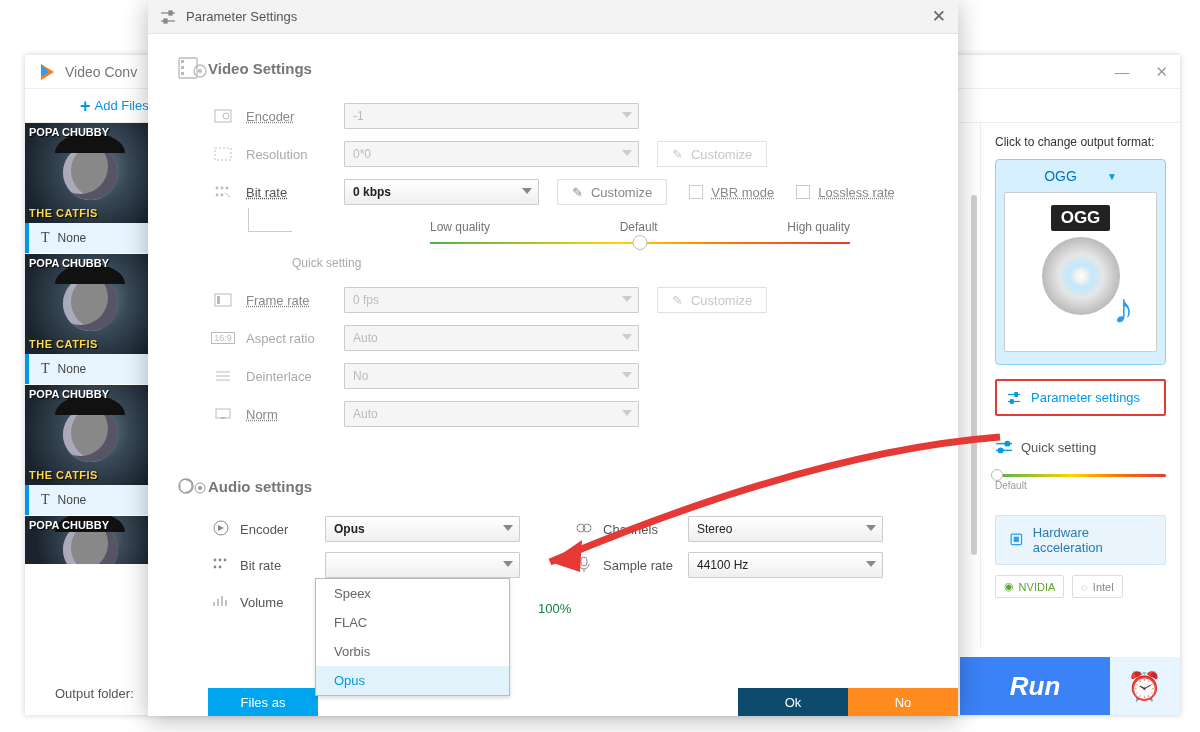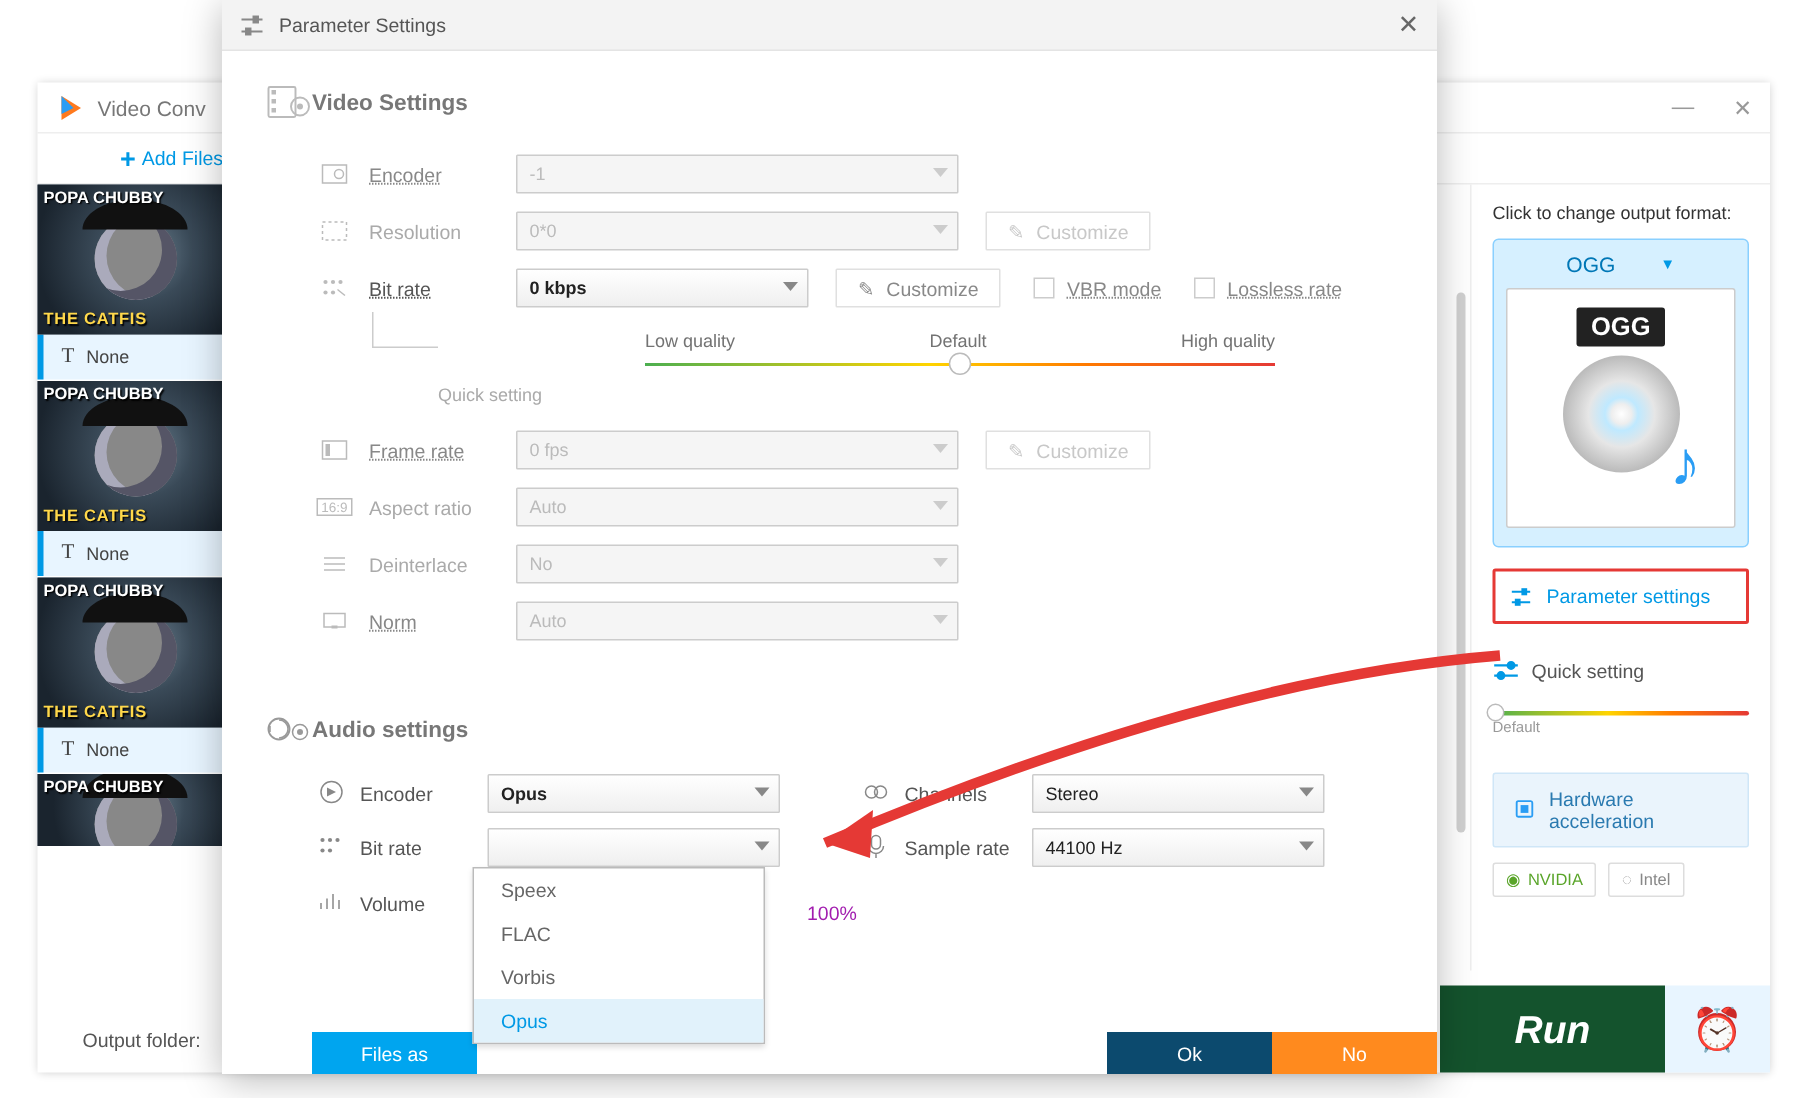--- a/index.html
+++ b/index.html
@@ -50,21 +50,21 @@
 .qs-handle{position:absolute;left:-4px;top:-5px;width:12px;height:12px;border-radius:50%;background:#fff;border:1px solid #bbb;}
 .qs-lab{font-size:10px;color:#999;margin-top:3px;}
 .hwaccel{margin-top:24px;background:#eaf4fc;border:1px solid #cfe6f7;padding:9px 12px;color:#2a7ab0;border-radius:2px;display:flex;align-items:center;gap:8px;}
 .gpu-badges{margin-top:10px;display:flex;gap:8px;}
 .badge{border:1px solid #ddd;border-radius:2px;padding:4px 8px;font-size:11px;display:flex;align-items:center;gap:5px;}
 .nvidia{color:#5aa52a;}
 .intel{color:#888;}
 
 
 .run-bar{position:absolute;right:0;bottom:0;height:58px;width:220px;display:flex;}
-.run-btn{flex:1;background:#14532d;color:#fff;font-size:26px;font-style:italic;font-weight:600;display:flex;align-items:center;justify-content:center;cursor:pointer;}
+.run-btn{flex:1;background:#3b82f6;color:#fff;font-size:26px;font-style:italic;font-weight:600;display:flex;align-items:center;justify-content:center;cursor:pointer;}
 .alarm{width:70px;background:#e8f5ff;color:#00a8ef;display:flex;align-items:center;justify-content:center;font-size:28px;}
 
 
 .main-scroll{position:absolute;right:203px;top:140px;width:6px;height:360px;background:#d0d0d0;border-radius:3px;}
 
 
 .dialog { position:absolute; left:148px; top:0; width:810px; height:716px; background:#fff; box-shadow:0 4px 24px rgba(0,0,0,.28); }
 .dlg-title{height:34px;background:#f3f3f3;display:flex;align-items:center;padding:0 12px;border-bottom:1px solid #e4e4e4;}
 .dlg-title .ps-icon{margin-right:10px;}
 .dlg-title-text{color:#555;font-size:13px;}
@@ -100,21 +100,21 @@
 .quick-label{margin:12px 0 12px 80px;color:#aaa;font-size:12px;}
 .quick-wrap{display:flex;align-items:flex-start;}
 .quick-elbow{width:44px;margin-left:36px;border-left:1px solid #ccc;border-bottom:1px solid #ccc;height:24px;margin-top:-4px;}
 
 .audio-sec{margin-top:42px;}
 .audio-row{display:flex;align-items:center;margin-bottom:10px;}
 .audio-row .block{display:flex;align-items:center;}
 .audio-row .al{width:95px;color:#555;padding-left:10px;}
 .audio-combo{width:195px;}
 .rightcol{margin-left:55px;}
-.vol-pct{margin-left:18px;color:#a21caf;margin-top:13px;}
+.vol-pct{margin-left:18px;color:#15803d;margin-top:13px;}
 
 
 .dropdown{position:absolute;left:167px;top:544px;width:195px;background:#fff;border:1px solid #bbb;z-index:50;box-shadow:0 2px 4px rgba(0,0,0,.15);}
 .dropdown .opt{padding:7px 18px;color:#666;font-size:13px;cursor:pointer;}
 .dropdown .opt.sel{background:#e1f2fb;color:#0099e5;}
 
 
 .dlg-buttons{position:absolute;bottom:0;left:0;right:0;height:28px;display:flex;background:#fff;}
 .dlg-buttons .spacer{flex:1;}
 .dlg-btn{width:110px;color:#fff;display:flex;align-items:center;justify-content:center;font-size:13px;cursor:pointer;}

